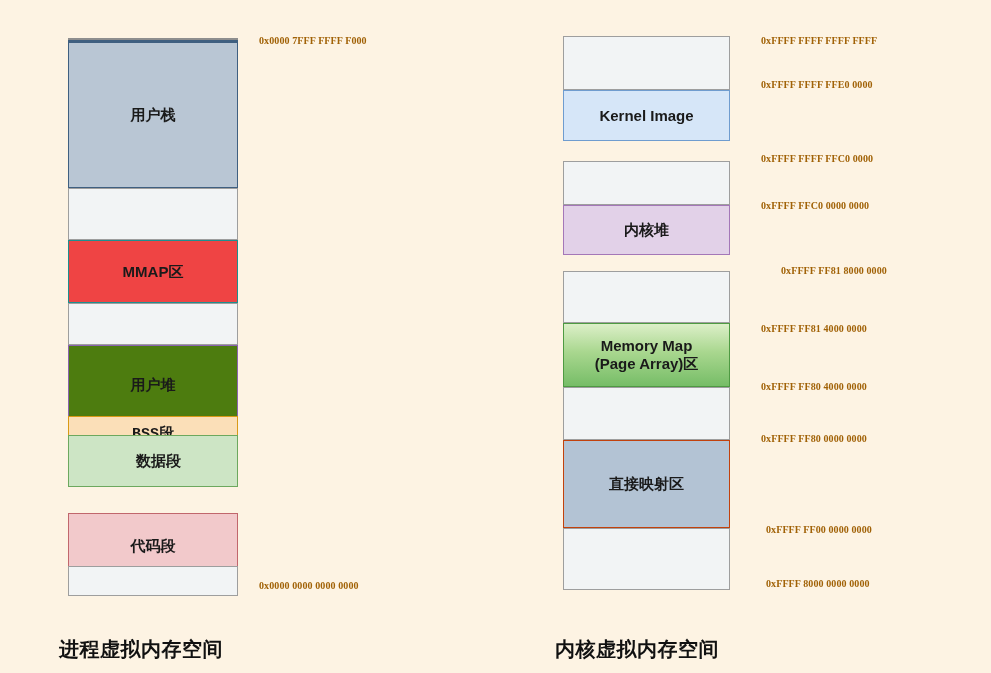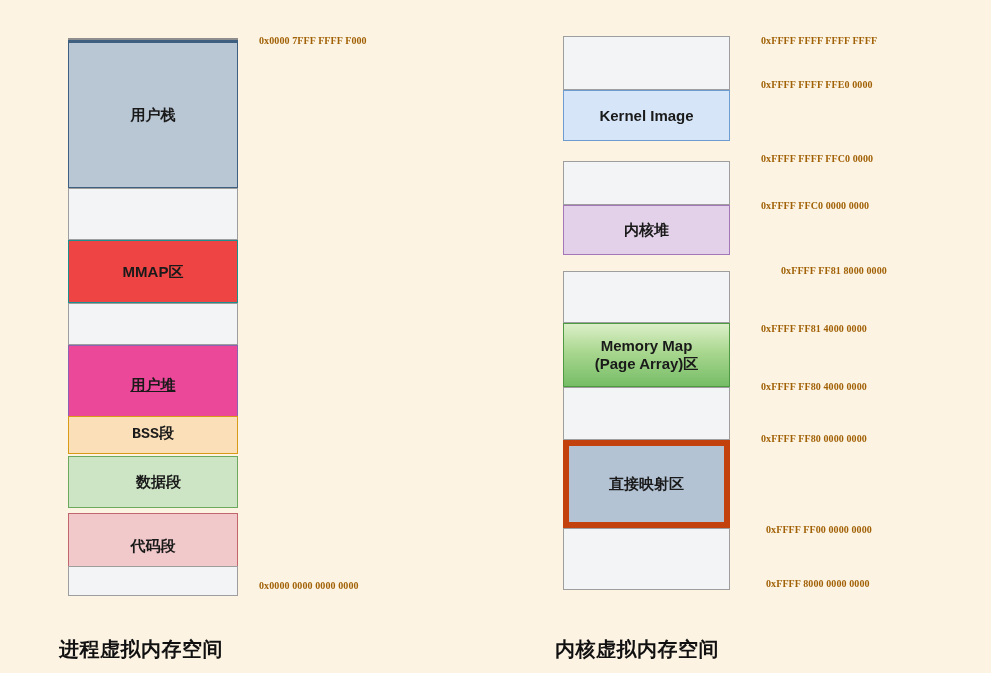--- a/index.html
+++ b/index.html
@@ -105,29 +105,29 @@
     </div>
 
     <div class="block lc" style="top:240px;height:63px;background:#ef4444;border:1px solid #1d8f8f;font-size:15px;">
       <span class="block-label">MMAP区</span>
     </div>
 
     <div class="block gap lc" style="top:303px;height:42px;">
       <span class="block-label"></span>
     </div>
 
-    <div class="block lc" style="top:345px;height:80px;background:#ec4899;border:1px solid #8a63b0;font-size:15px;text-decoration:underline;">
+    <div class="block lc" style="top:345px;height:80px;background:#4d7c0f;border:1px solid #8a63b0;font-size:15px;">
       <span class="block-label">用户堆</span>
     </div>
 
     <div class="block lc" style="top:416px;height:38px;background:#fbdfb8;border:1px solid #d99a16;font-size:15px;font-family:Liberation Mono, monospace;">
       <span class="block-label">BSS段</span>
     </div>
 
-    <div class="block lc" style="top:456px;height:52px;background:#cde5c5;border:1px solid #6ca85e;font-size:15px;padding-left:11px;">
+    <div class="block lc" style="top:435px;height:52px;background:#cde5c5;border:1px solid #6ca85e;font-size:15px;padding-left:11px;">
       <span class="block-label">数据段</span>
     </div>
 
     <div class="block lc" style="top:513px;height:66px;background:#f2c9cb;border:1px solid #c1666c;font-size:15px;">
       <span class="block-label">代码段</span>
     </div>
 
     <div class="block gap lc" style="top:566px;height:30px;">
       <span class="block-label"></span>
     </div>
@@ -163,21 +163,21 @@
 
     <div class="block rc" style="top:323px;height:64px;background:linear-gradient(to bottom,#dcefc8 0%,#a9d78f 45%,#76bd67 100%);border:1px solid #4e9a42;font-size:15px;">
       <span class="block-label">Memory Map
 (Page Array)区</span>
     </div>
 
     <div class="block gap rc" style="top:387px;height:53px;">
       <span class="block-label"></span>
     </div>
 
-    <div class="block rc" style="top:440px;height:88px;background:#b3c3d4;border:6px solid #c2410c;font-size:15px;text-align:right;">
+    <div class="block rc" style="top:440px;height:88px;background:#b3c3d4;border:1px solid #c2410c;font-size:15px;text-align:right;">
       <span class="block-label">直接映射区</span>
     </div>
 
     <div class="block gap rc" style="top:528px;height:62px;">
       <span class="block-label"></span>
     </div>
 
     <div class="addr" style="left:761px;top:35px;">0xFFFF FFFF FFFF FFFF</div>
     <div class="addr" style="left:761px;top:79px;">0xFFFF FFFF FFE0 0000</div>
     <div class="addr" style="left:761px;top:153px;">0xFFFF FFFF FFC0 0000</div>

